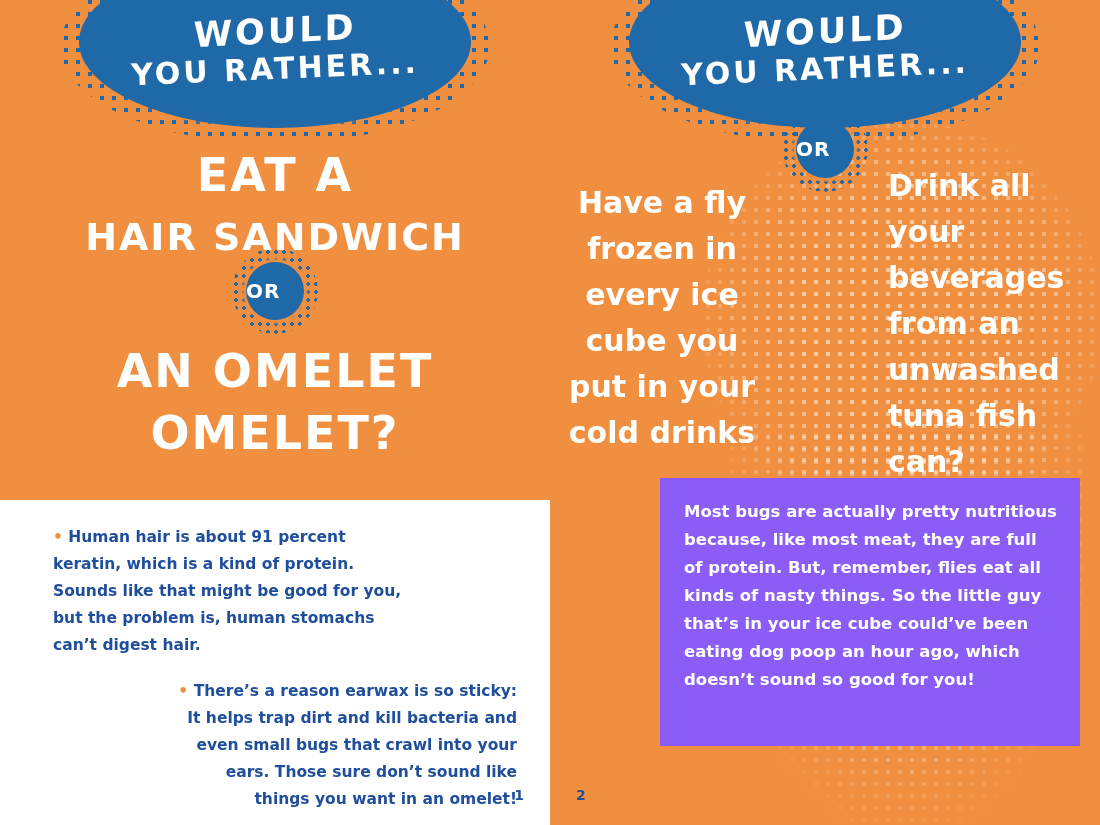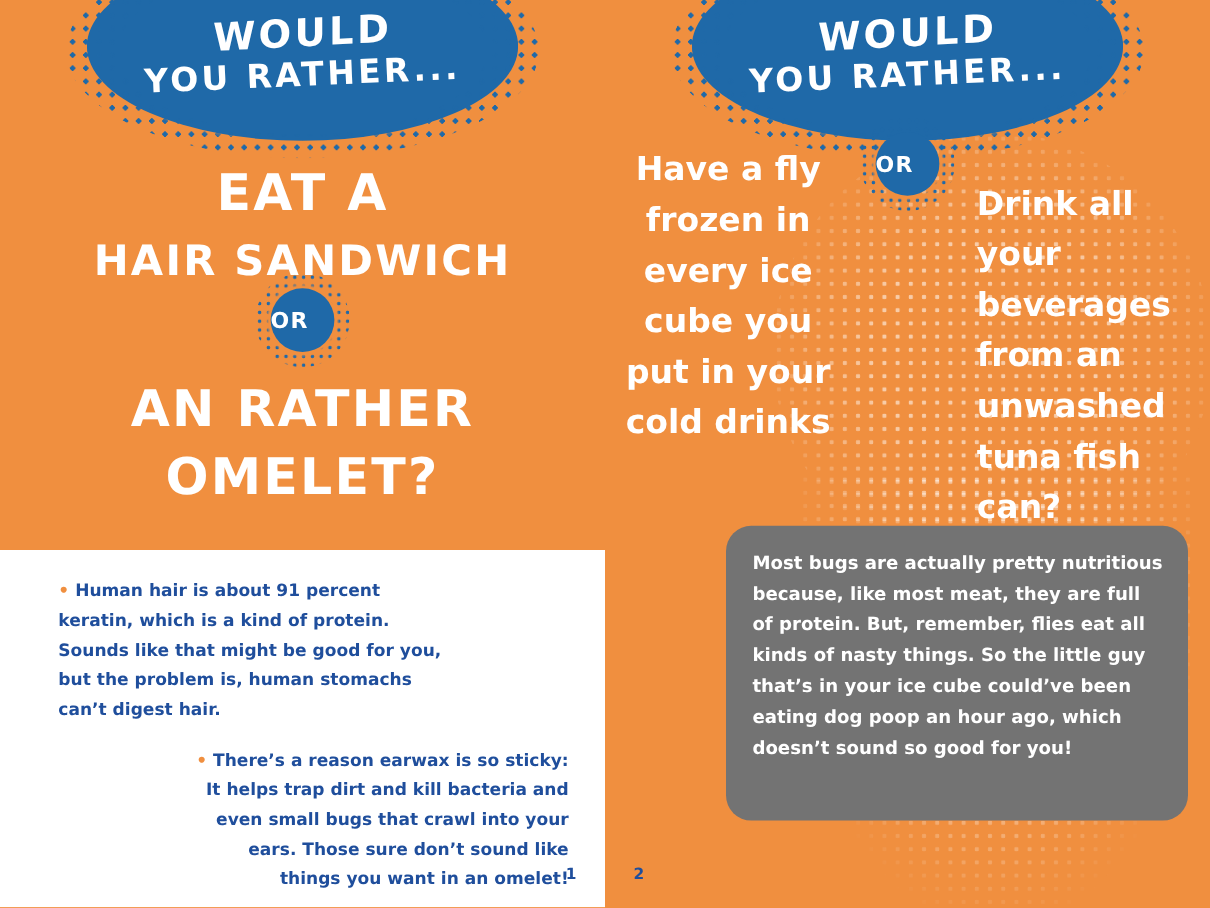--- a/index.html
+++ b/index.html
@@ -119,29 +119,29 @@
     mask-image: radial-gradient(ellipse at 50% 20%, #000 0 30%, rgba(0,0,0,0.5) 58%, transparent 76%);
   }
   .p2-cols {
     position: absolute; top: 132px; left: 0; width: 550px;
     display: flex; justify-content: space-between; align-items: flex-start;
   }
   .p2-col {
     color: #FFFFFF; font-family: "DejaVu Sans", sans-serif; font-weight: bold;
     font-size: 30px; line-height: 46px; width: 212px;
   }
-  .p2-col.left { text-align: center; padding-left: 12px; }
+  .p2-col.left { text-align: center; padding-left: 12px; margin-top: 48px; }
   .p2-col.right { text-align: left; padding-right: 4px; margin-top: 31px; }
   .p2-or { position: absolute; top: 120px; left: 50%; transform: translate(-50%,0); }
   .blue-box {
     position: absolute; left: 110px; top: 478px; width: 420px; height: 268px;
-    background: #737373; color: #FFFFFF;
+    background: #8b5cf6; color: #FFFFFF;
     padding: 20px 22px 0 24px;
     font-family: "DejaVu Sans", sans-serif; font-weight: bold;
-    font-size: 16.5px; line-height: 28px; border-radius: 23px;
+    font-size: 16.5px; line-height: 28px;
   }
 </style>
 </head>
 <body>
 
 <div class="spread">
 
   <div class="page">
 
     <div class="header-wrap">
@@ -156,21 +156,21 @@
     <div class="p1-question">
       <div class="q-big">EAT A</div>
       <div class="q-big l2">HAIR SANDWICH</div>
     </div>
 
     <div class="or-dot p1-or">
       <span>OR</span>
     </div>
 
     <div class="p1-answer">
-      <div class="q-big">AN RATHER</div>
+      <div class="q-big">AN OMELET</div>
       <div class="q-big">OMELET?</div>
     </div>
 
     <div class="white-panel">
       <div class="fact fact-1">
         <span class="bullet">•</span>
         <span>Human hair is about 91 percent keratin, which is a kind of protein. Sounds like that might be good for you, but the problem is, human stomachs can’t digest hair.</span>
       </div>
       <div class="fact fact-2">
         <span class="bullet">•</span>

